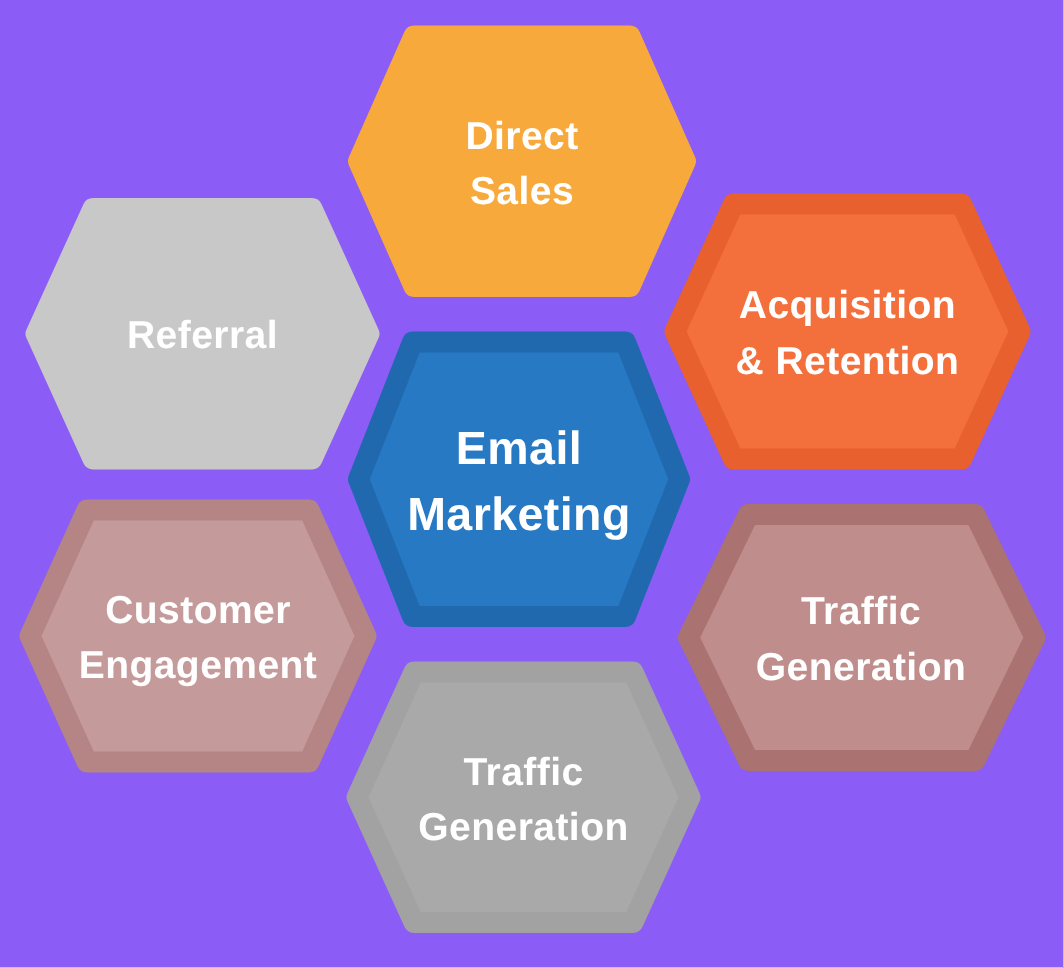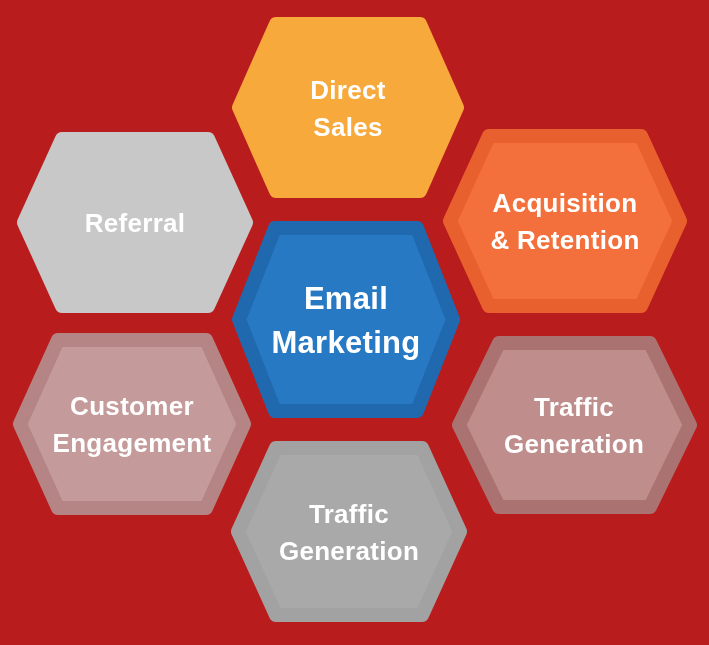--- a/index.html
+++ b/index.html
@@ -4,21 +4,21 @@
 <style>
   html, body {
     margin: 0;
     padding: 0;
     background: #ffffff;
   }
   #canvas {
     position: relative;
     width: 709px;
     height: 645px;
-    background: #b91c1c;
+    background: #8b5cf6;
     overflow: hidden;
     font-family: "Liberation Sans", sans-serif;
   }
   svg.hex {
     position: absolute;
     overflow: visible;
   }
   svg.hex path {
     stroke-width: 14;
     stroke-linejoin: round;

